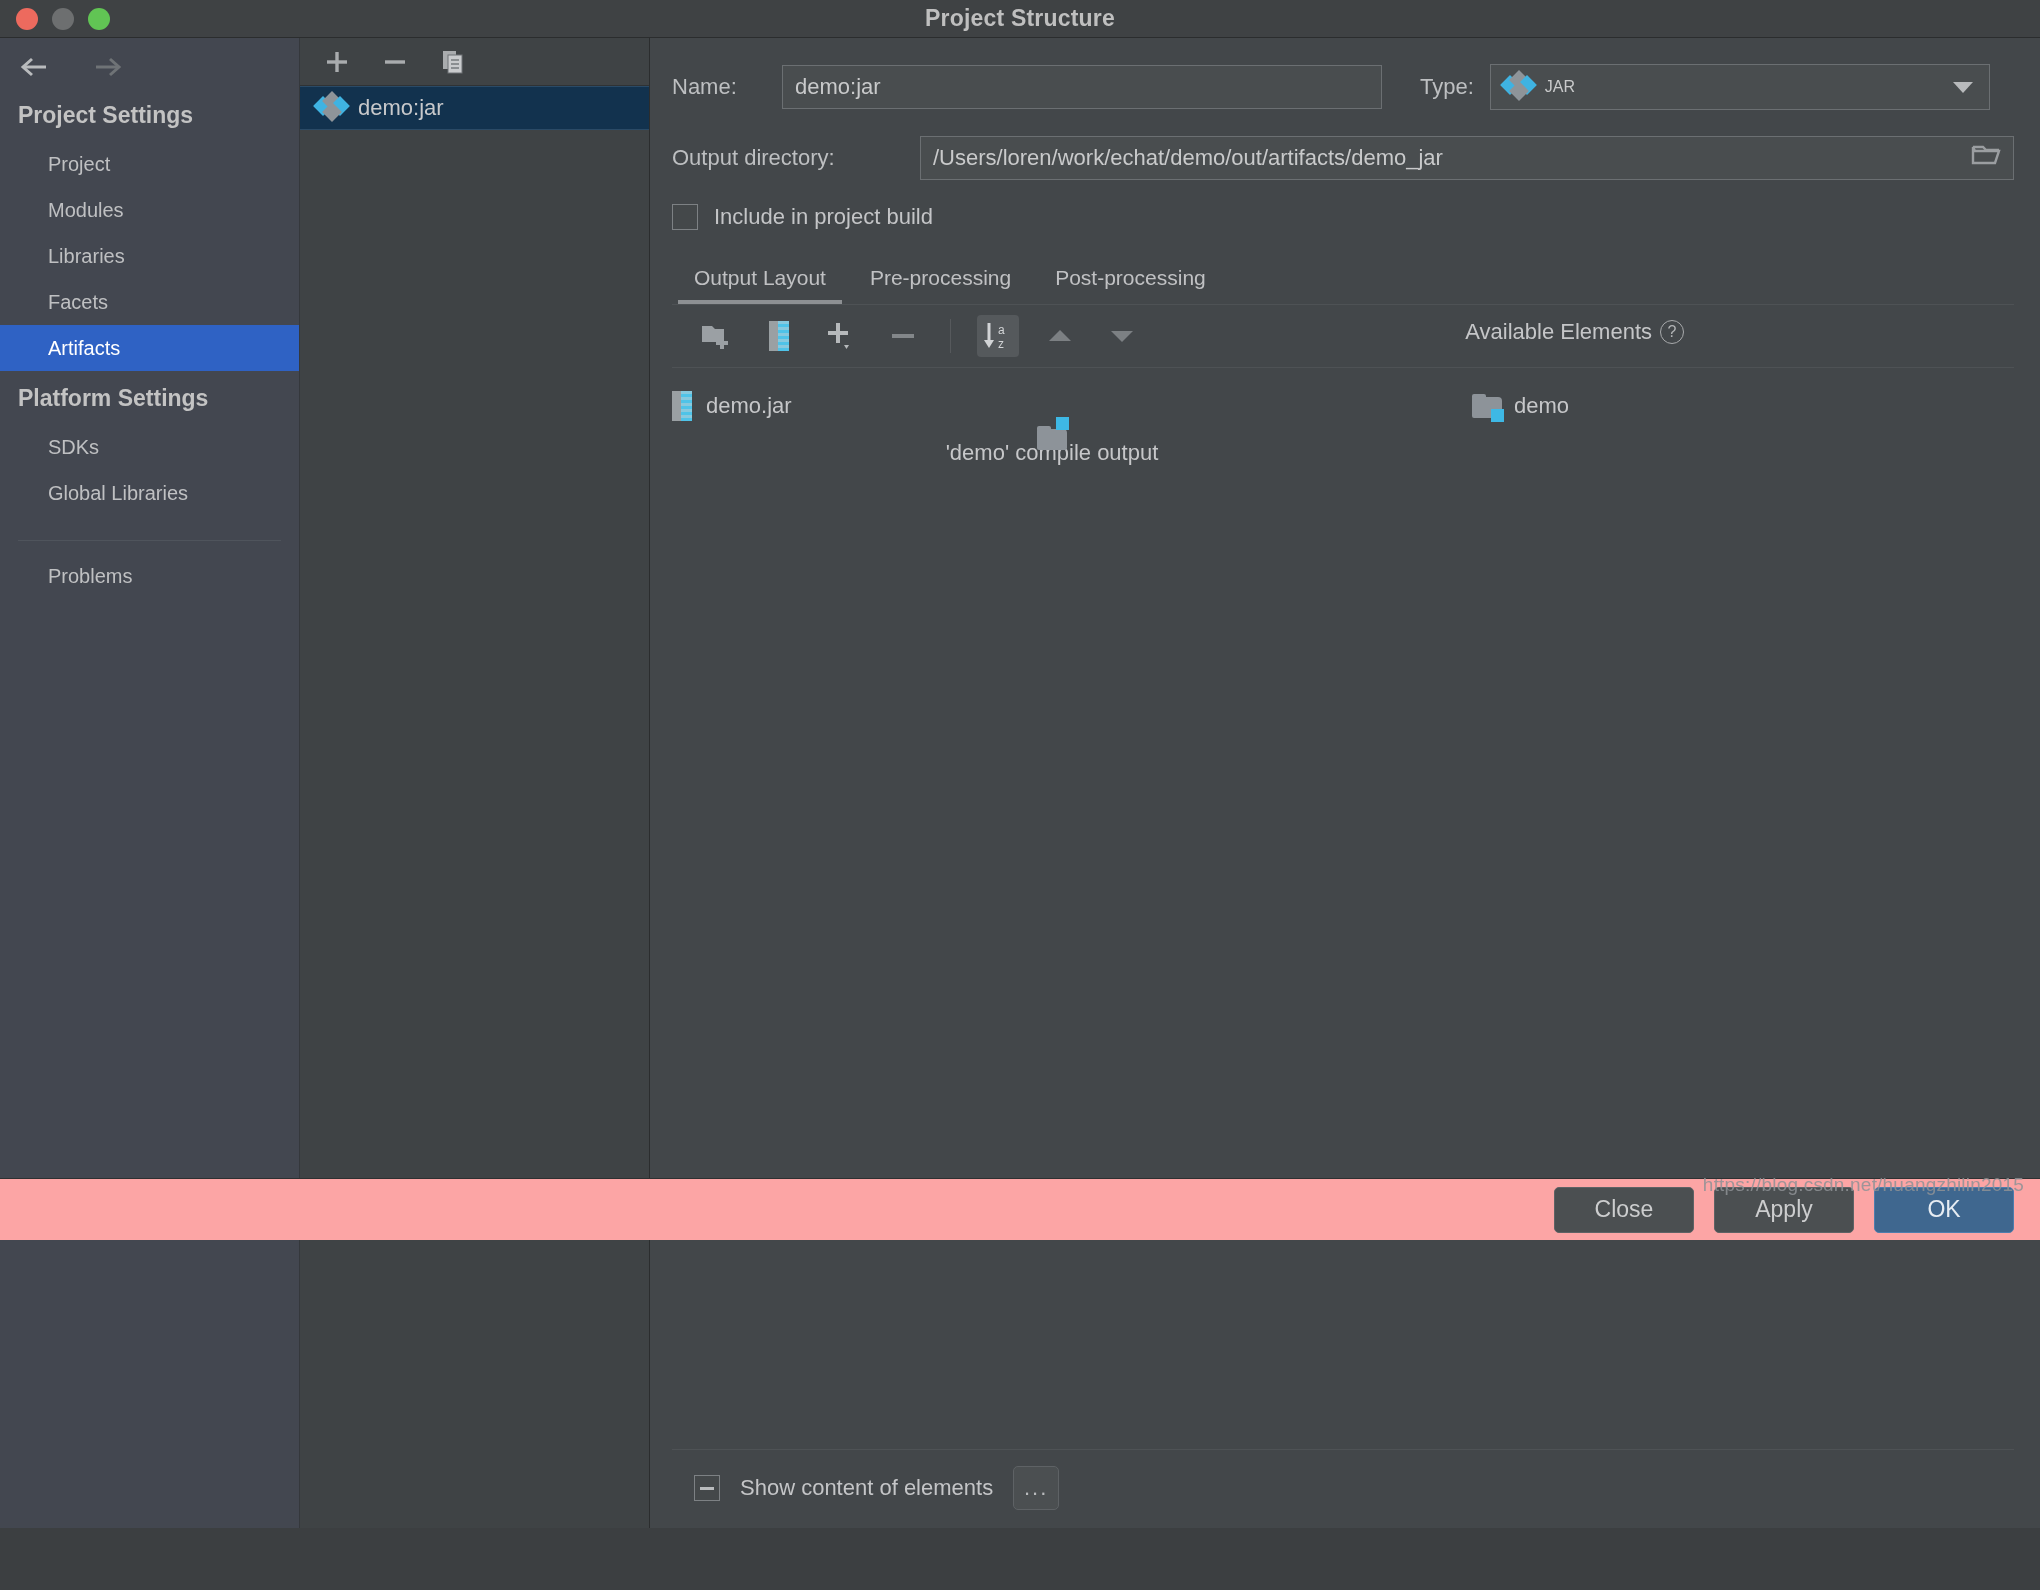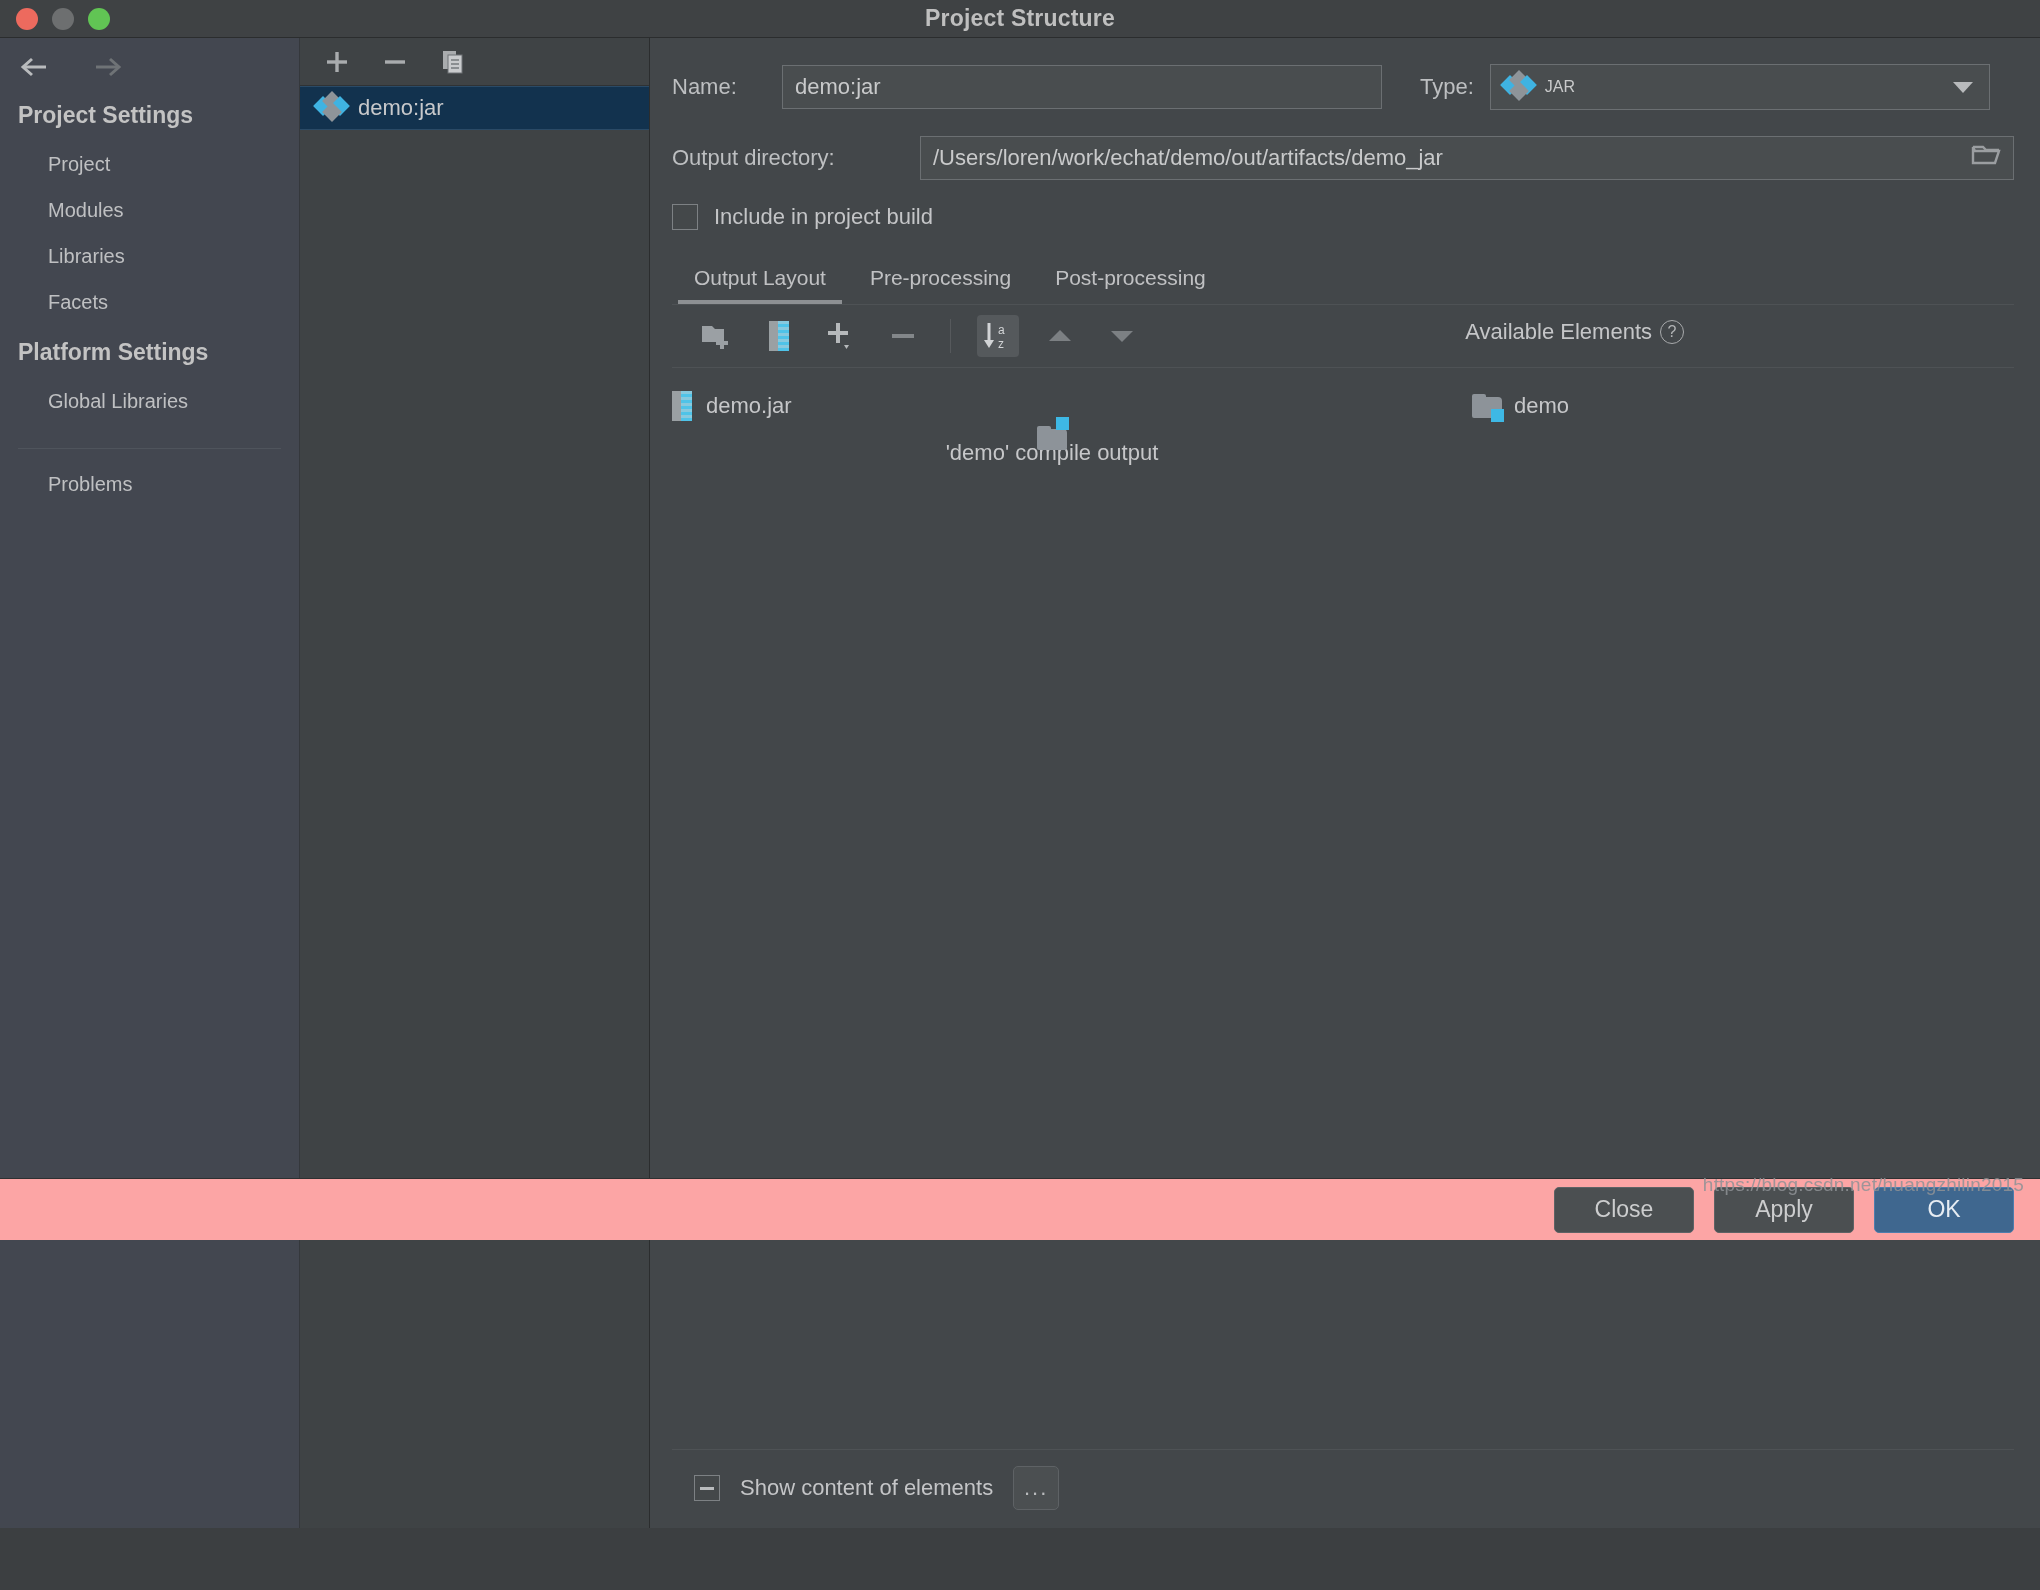--- a/index.html
+++ b/index.html
@@ -216,22 +216,24 @@
               <line x1="8" y1="12" x2="31" y2="12" stroke="#6f7376" stroke-width="3"></line>
             </svg>
         </div>
       </div>
 
       <div class="side-group-title">Project Settings</div>
       <div class="side-item">Project</div>
       <div class="side-item">Modules</div>
       <div class="side-item">Libraries</div>
       <div class="side-item">Facets</div>
+      <div class="side-item selected">Artifacts</div>
 
       <div class="side-group-title">Platform Settings</div>
+      <div class="side-item">SDKs</div>
       <div class="side-item">Global Libraries</div>
 
       <div class="side-sep"></div>
       <div class="side-item problems">Problems</div>
     </div>
 
     <div class="artifact-col">
       <div class="artifact-toolbar">
         <div class="tb-ico">
           <svg width="26" height="26" viewBox="0 0 26 26">

